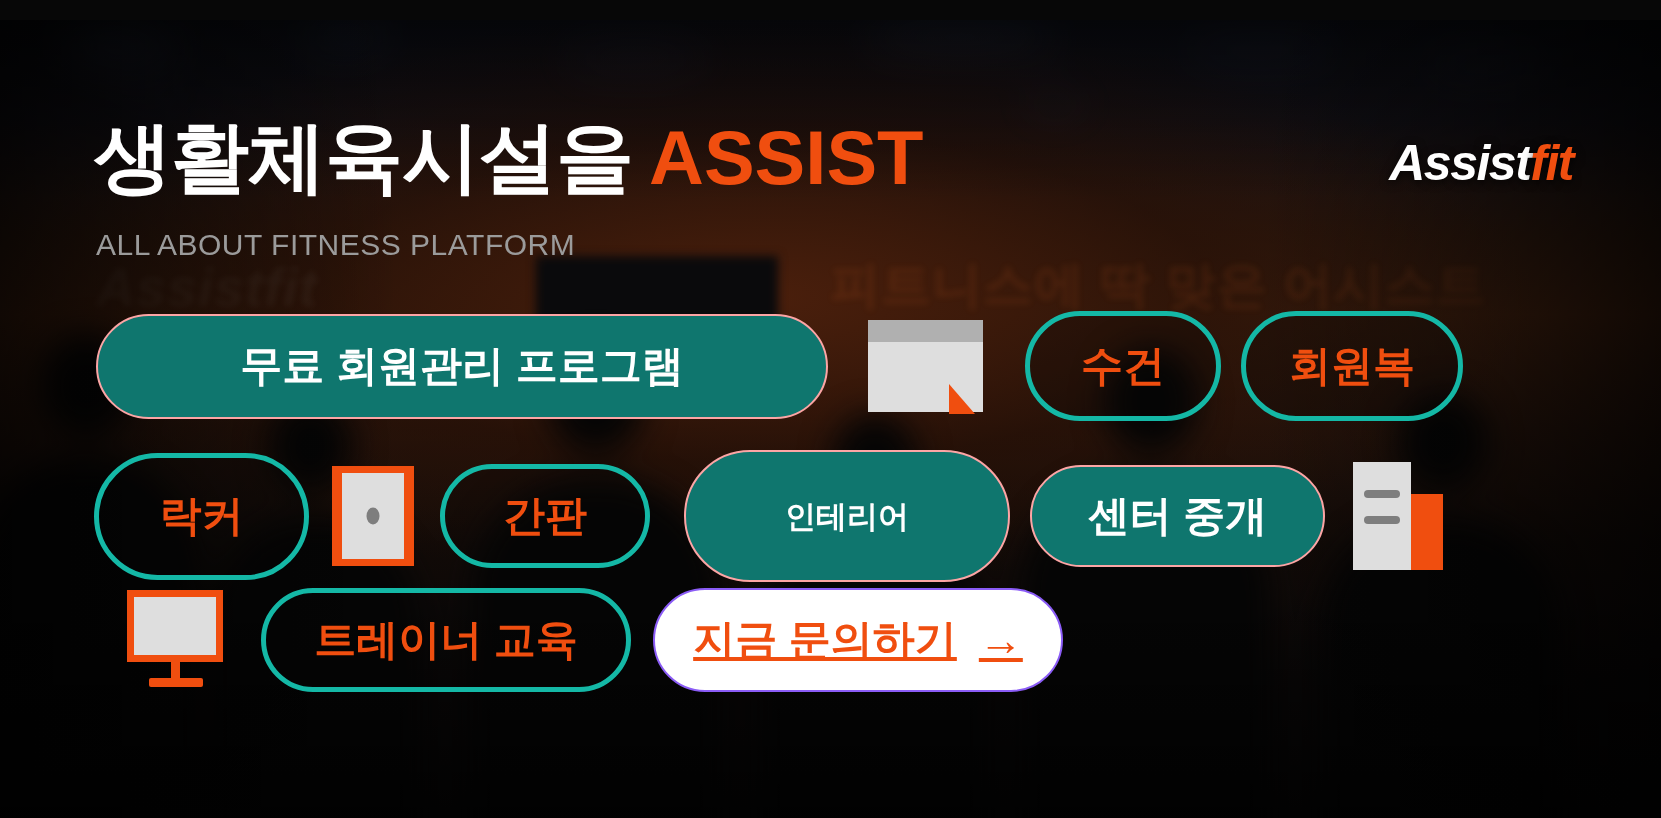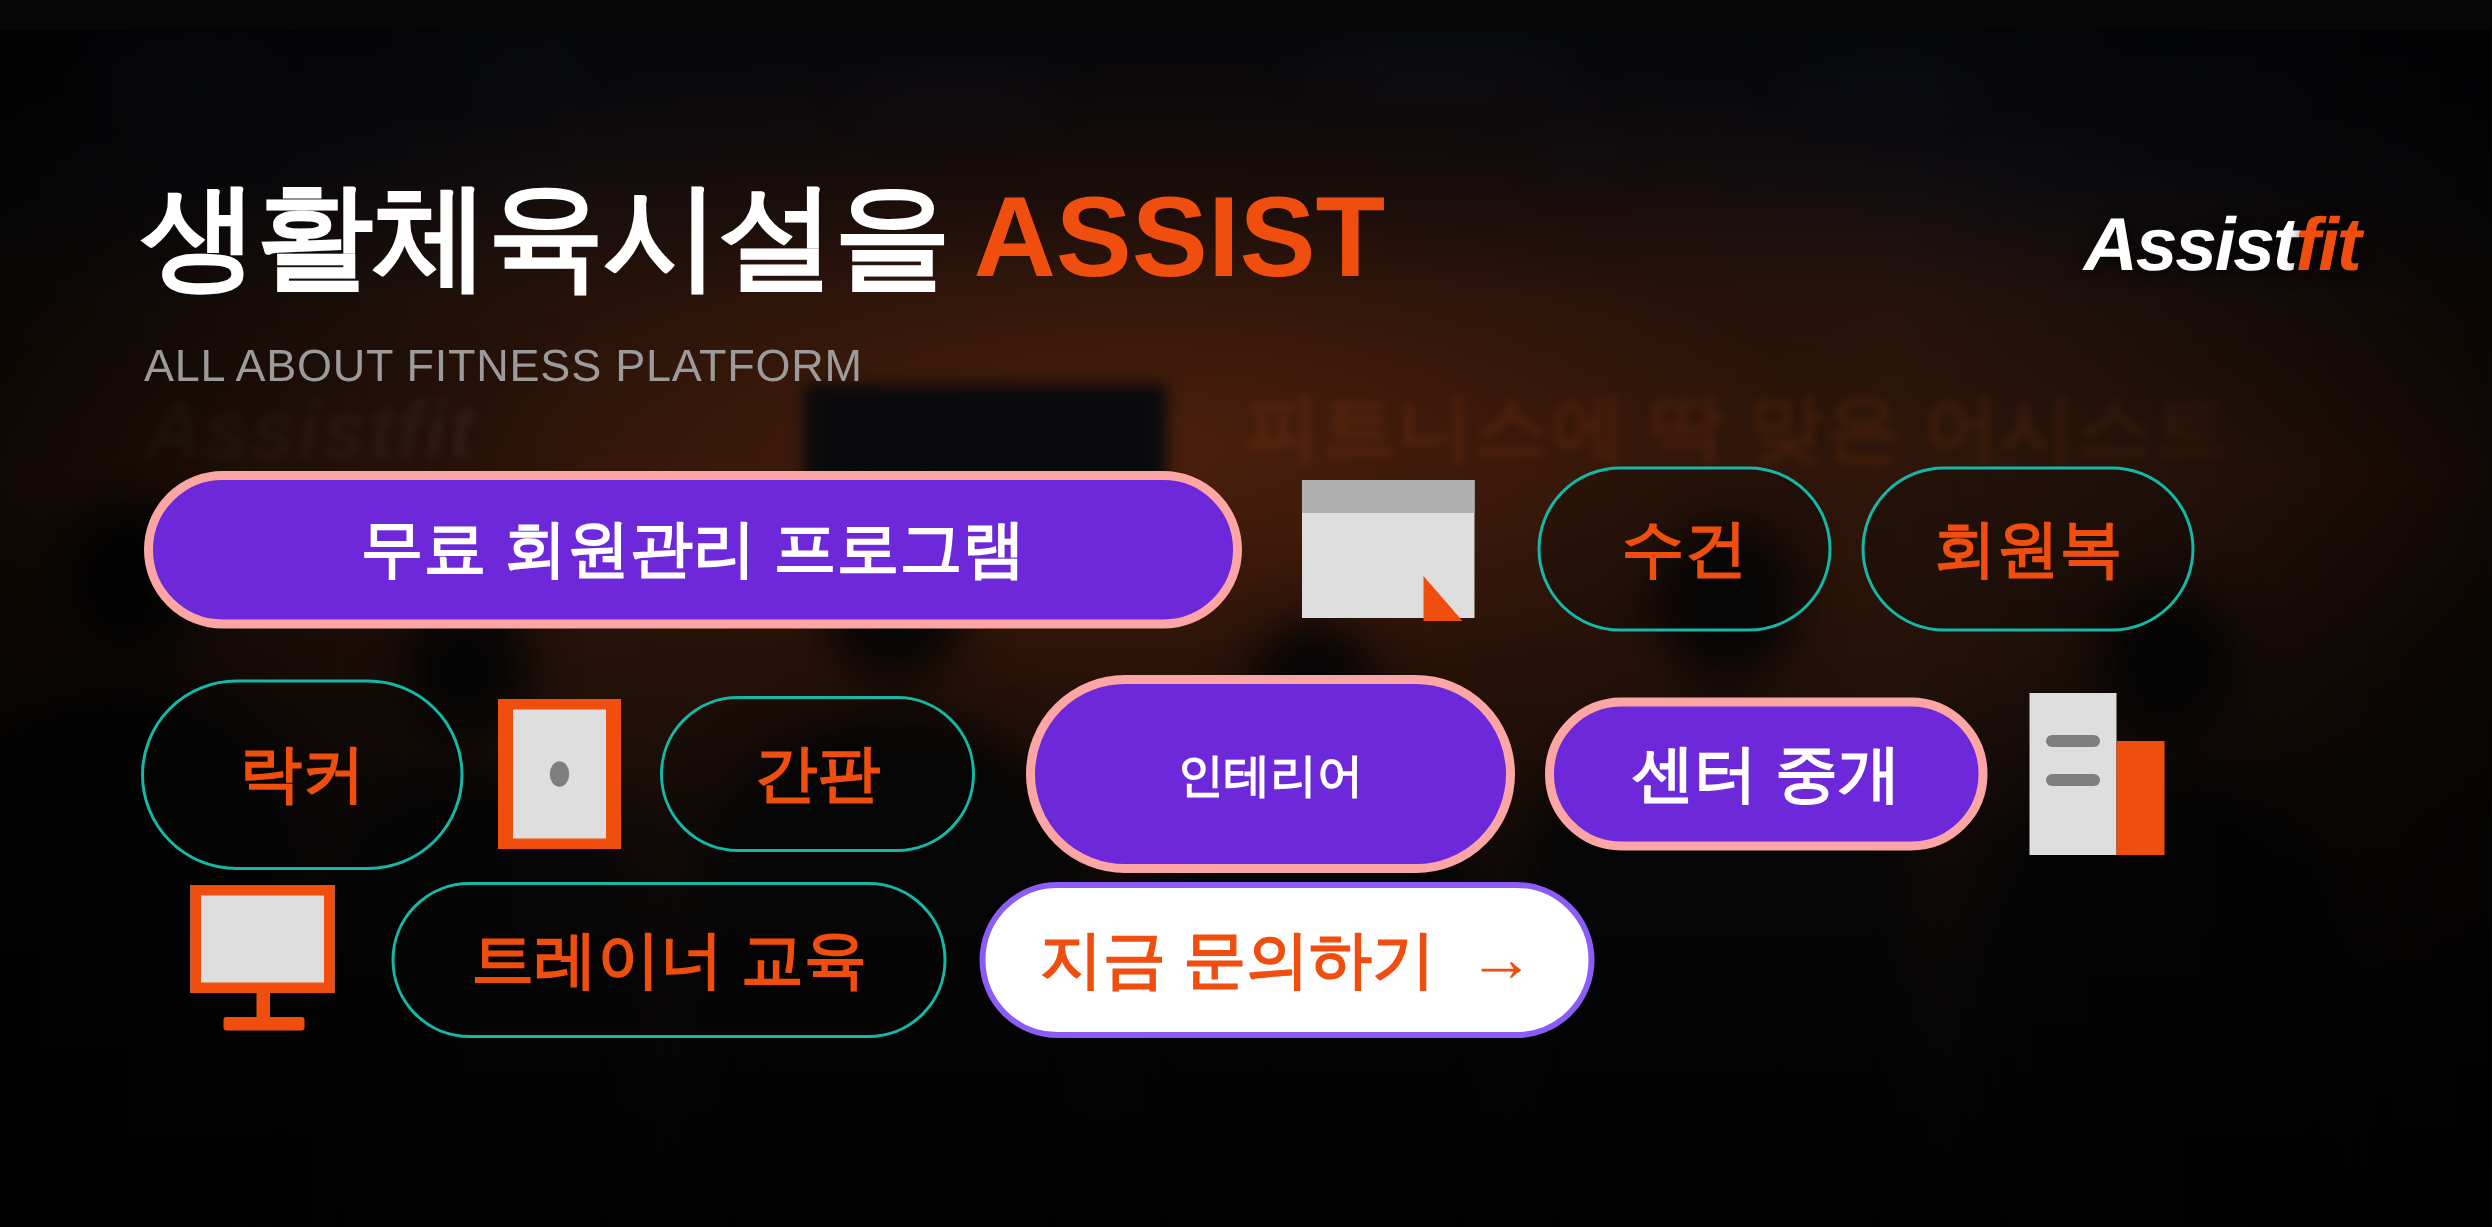--- a/index.html
+++ b/index.html
@@ -97,33 +97,34 @@
 
   .pill {
     display:flex; align-items:center; justify-content:center;
     border-radius:999px;
     font-weight:700;
     white-space:nowrap;
     line-height:1;
     cursor:pointer;
   }
   .pill.filled {
-    background:#6d28d9;
+    background:#0f766e;
     color:#ffffff;
-    border:6px solid #fca5a5;
+    border:2px solid #fca5a5;
   }
   .pill.outline {
     background:rgba(8,6,6,0.28);
     color:#F04E0F;
-    border:2px solid #14b8a6;
+    border:5px solid #14b8a6;
   }
   .pill.white {
     background:#ffffff;
     color:#F04E0F;
-    border:4px solid #8b5cf6;
+    border:2px solid #8b5cf6;
+    text-decoration:underline;
   }
   .pill.white .arrow { margin-left:22px; font-size:44px; font-weight:700; line-height:0.8; }
 
   
   .p-program  { width:732px; height:105px; font-size:42px; }
   .p-towel    { width:196px; height:110px; font-size:42px; }
   .p-uniform  { width:222px; height:110px; font-size:42px; }
 
   .p-locker   { width:215px; height:127px; font-size:42px; }
   .p-sign     { width:210px; height:104px; font-size:42px; }

